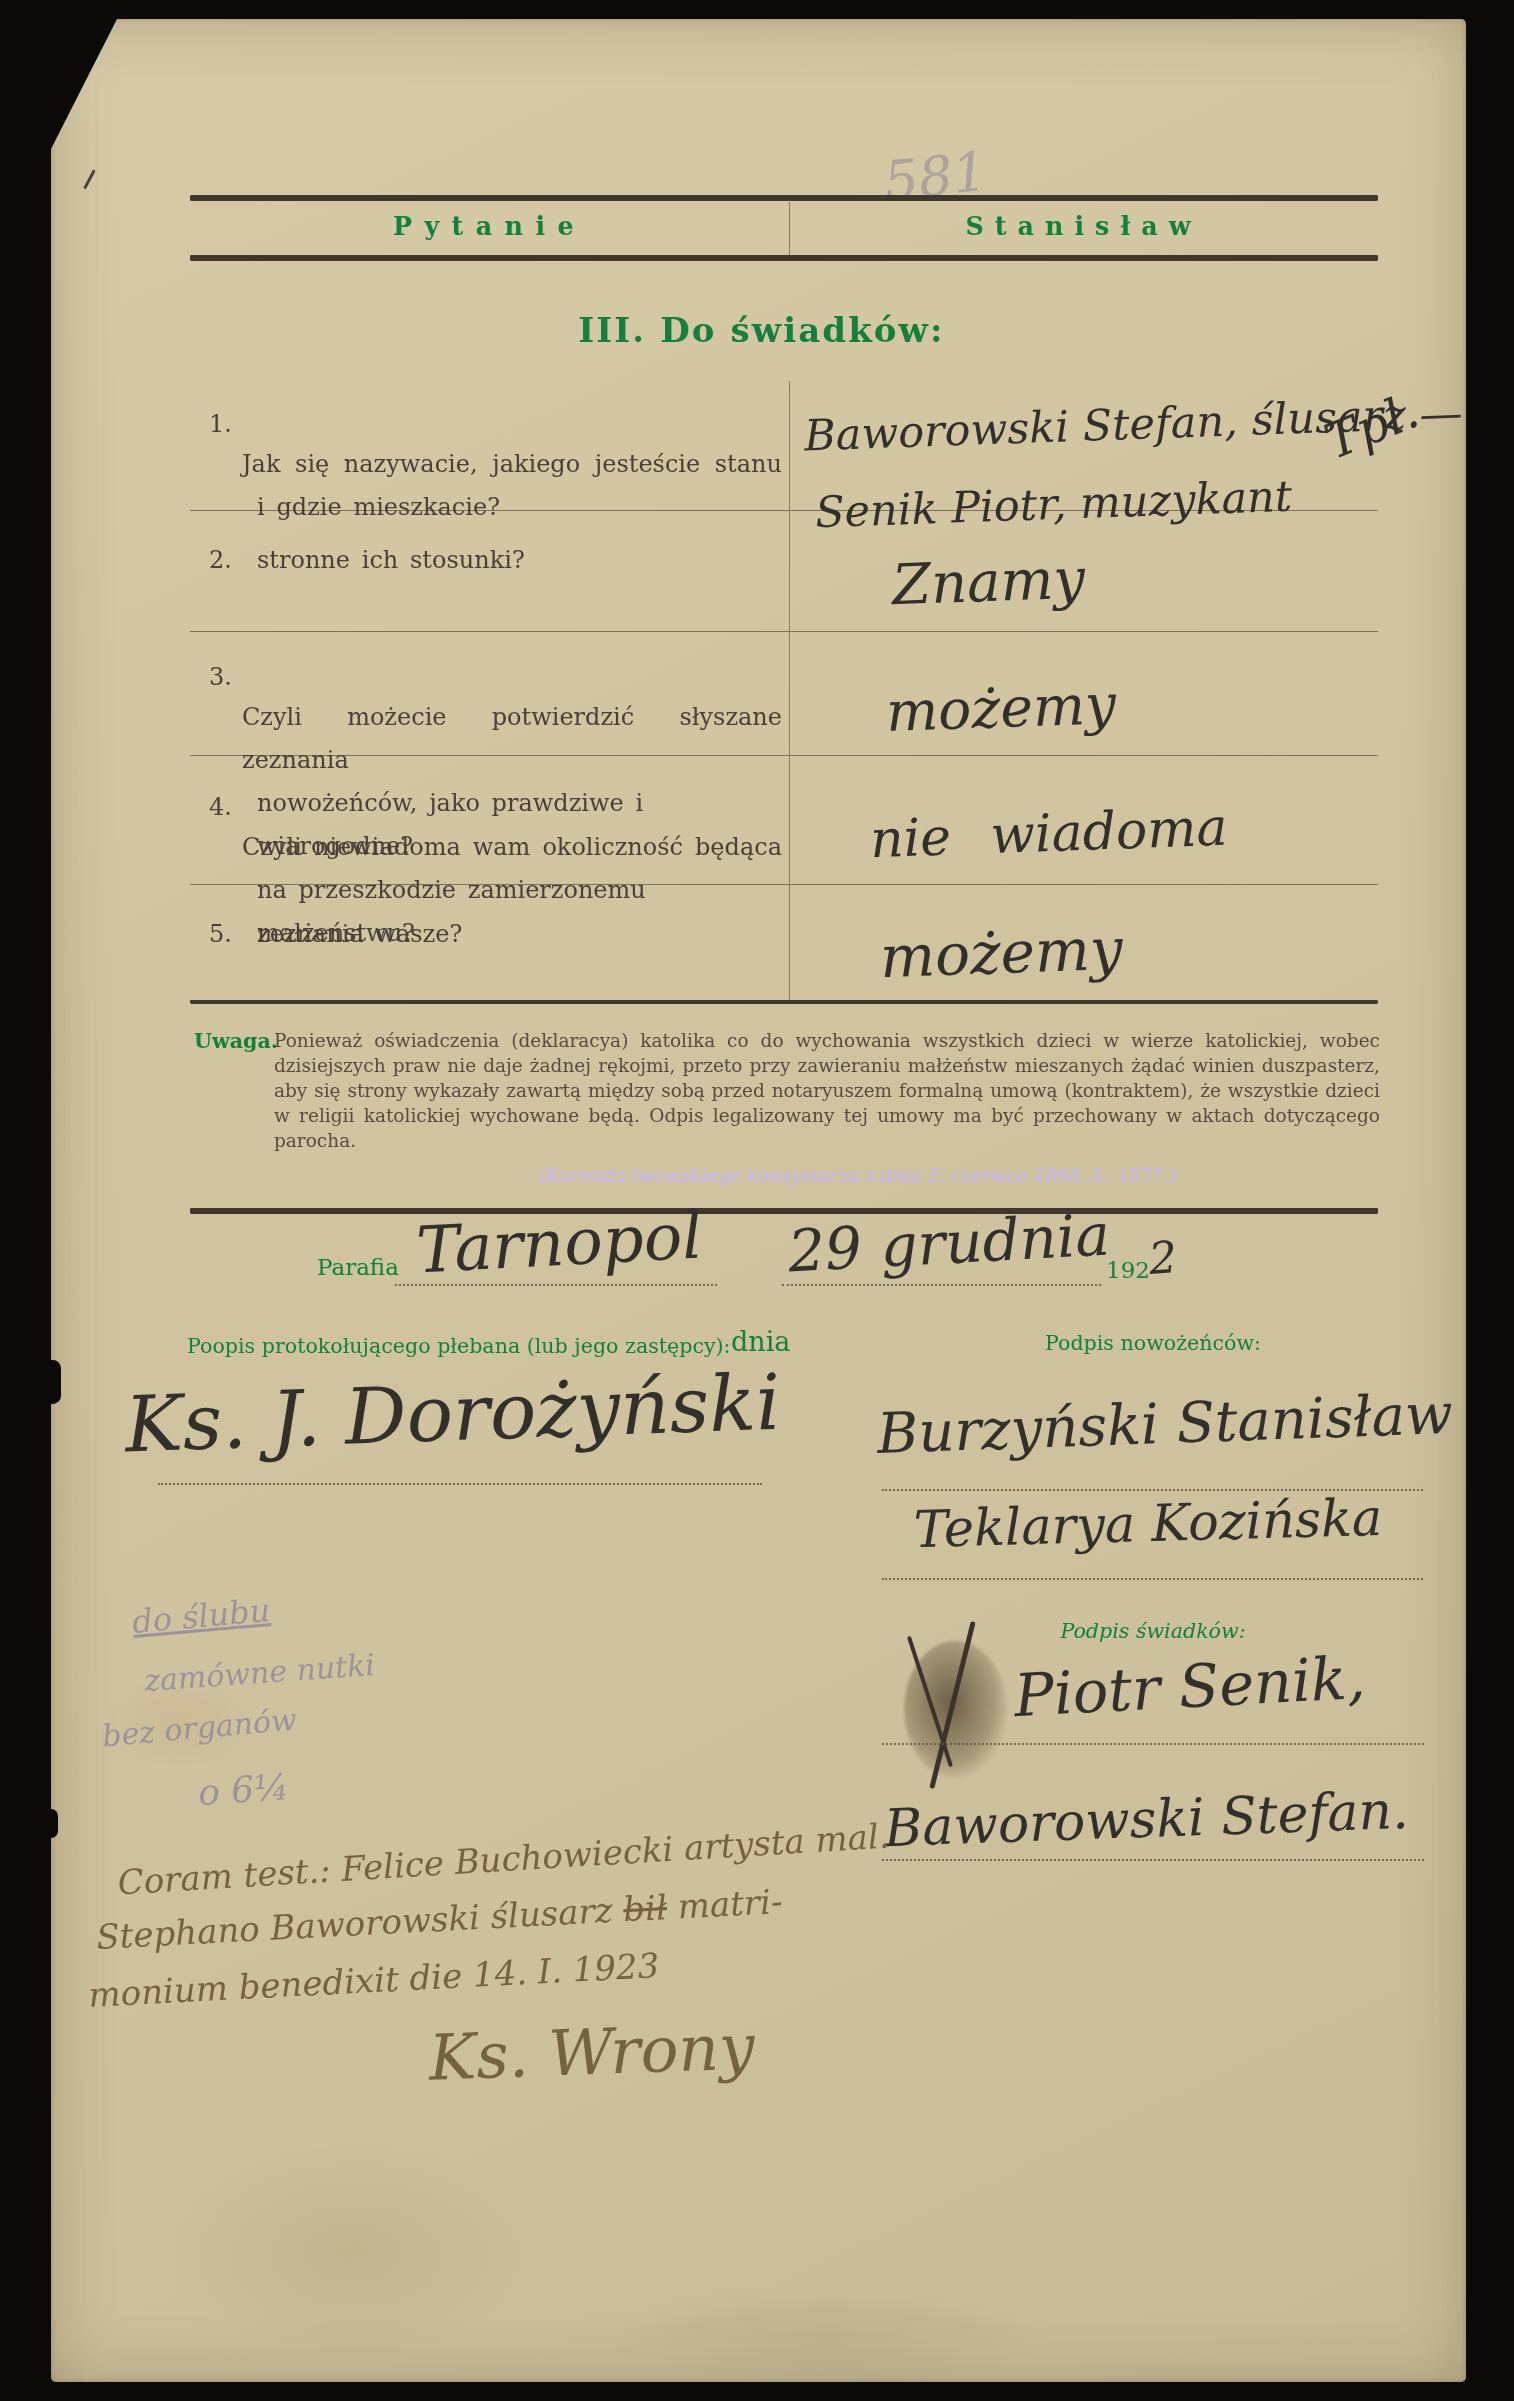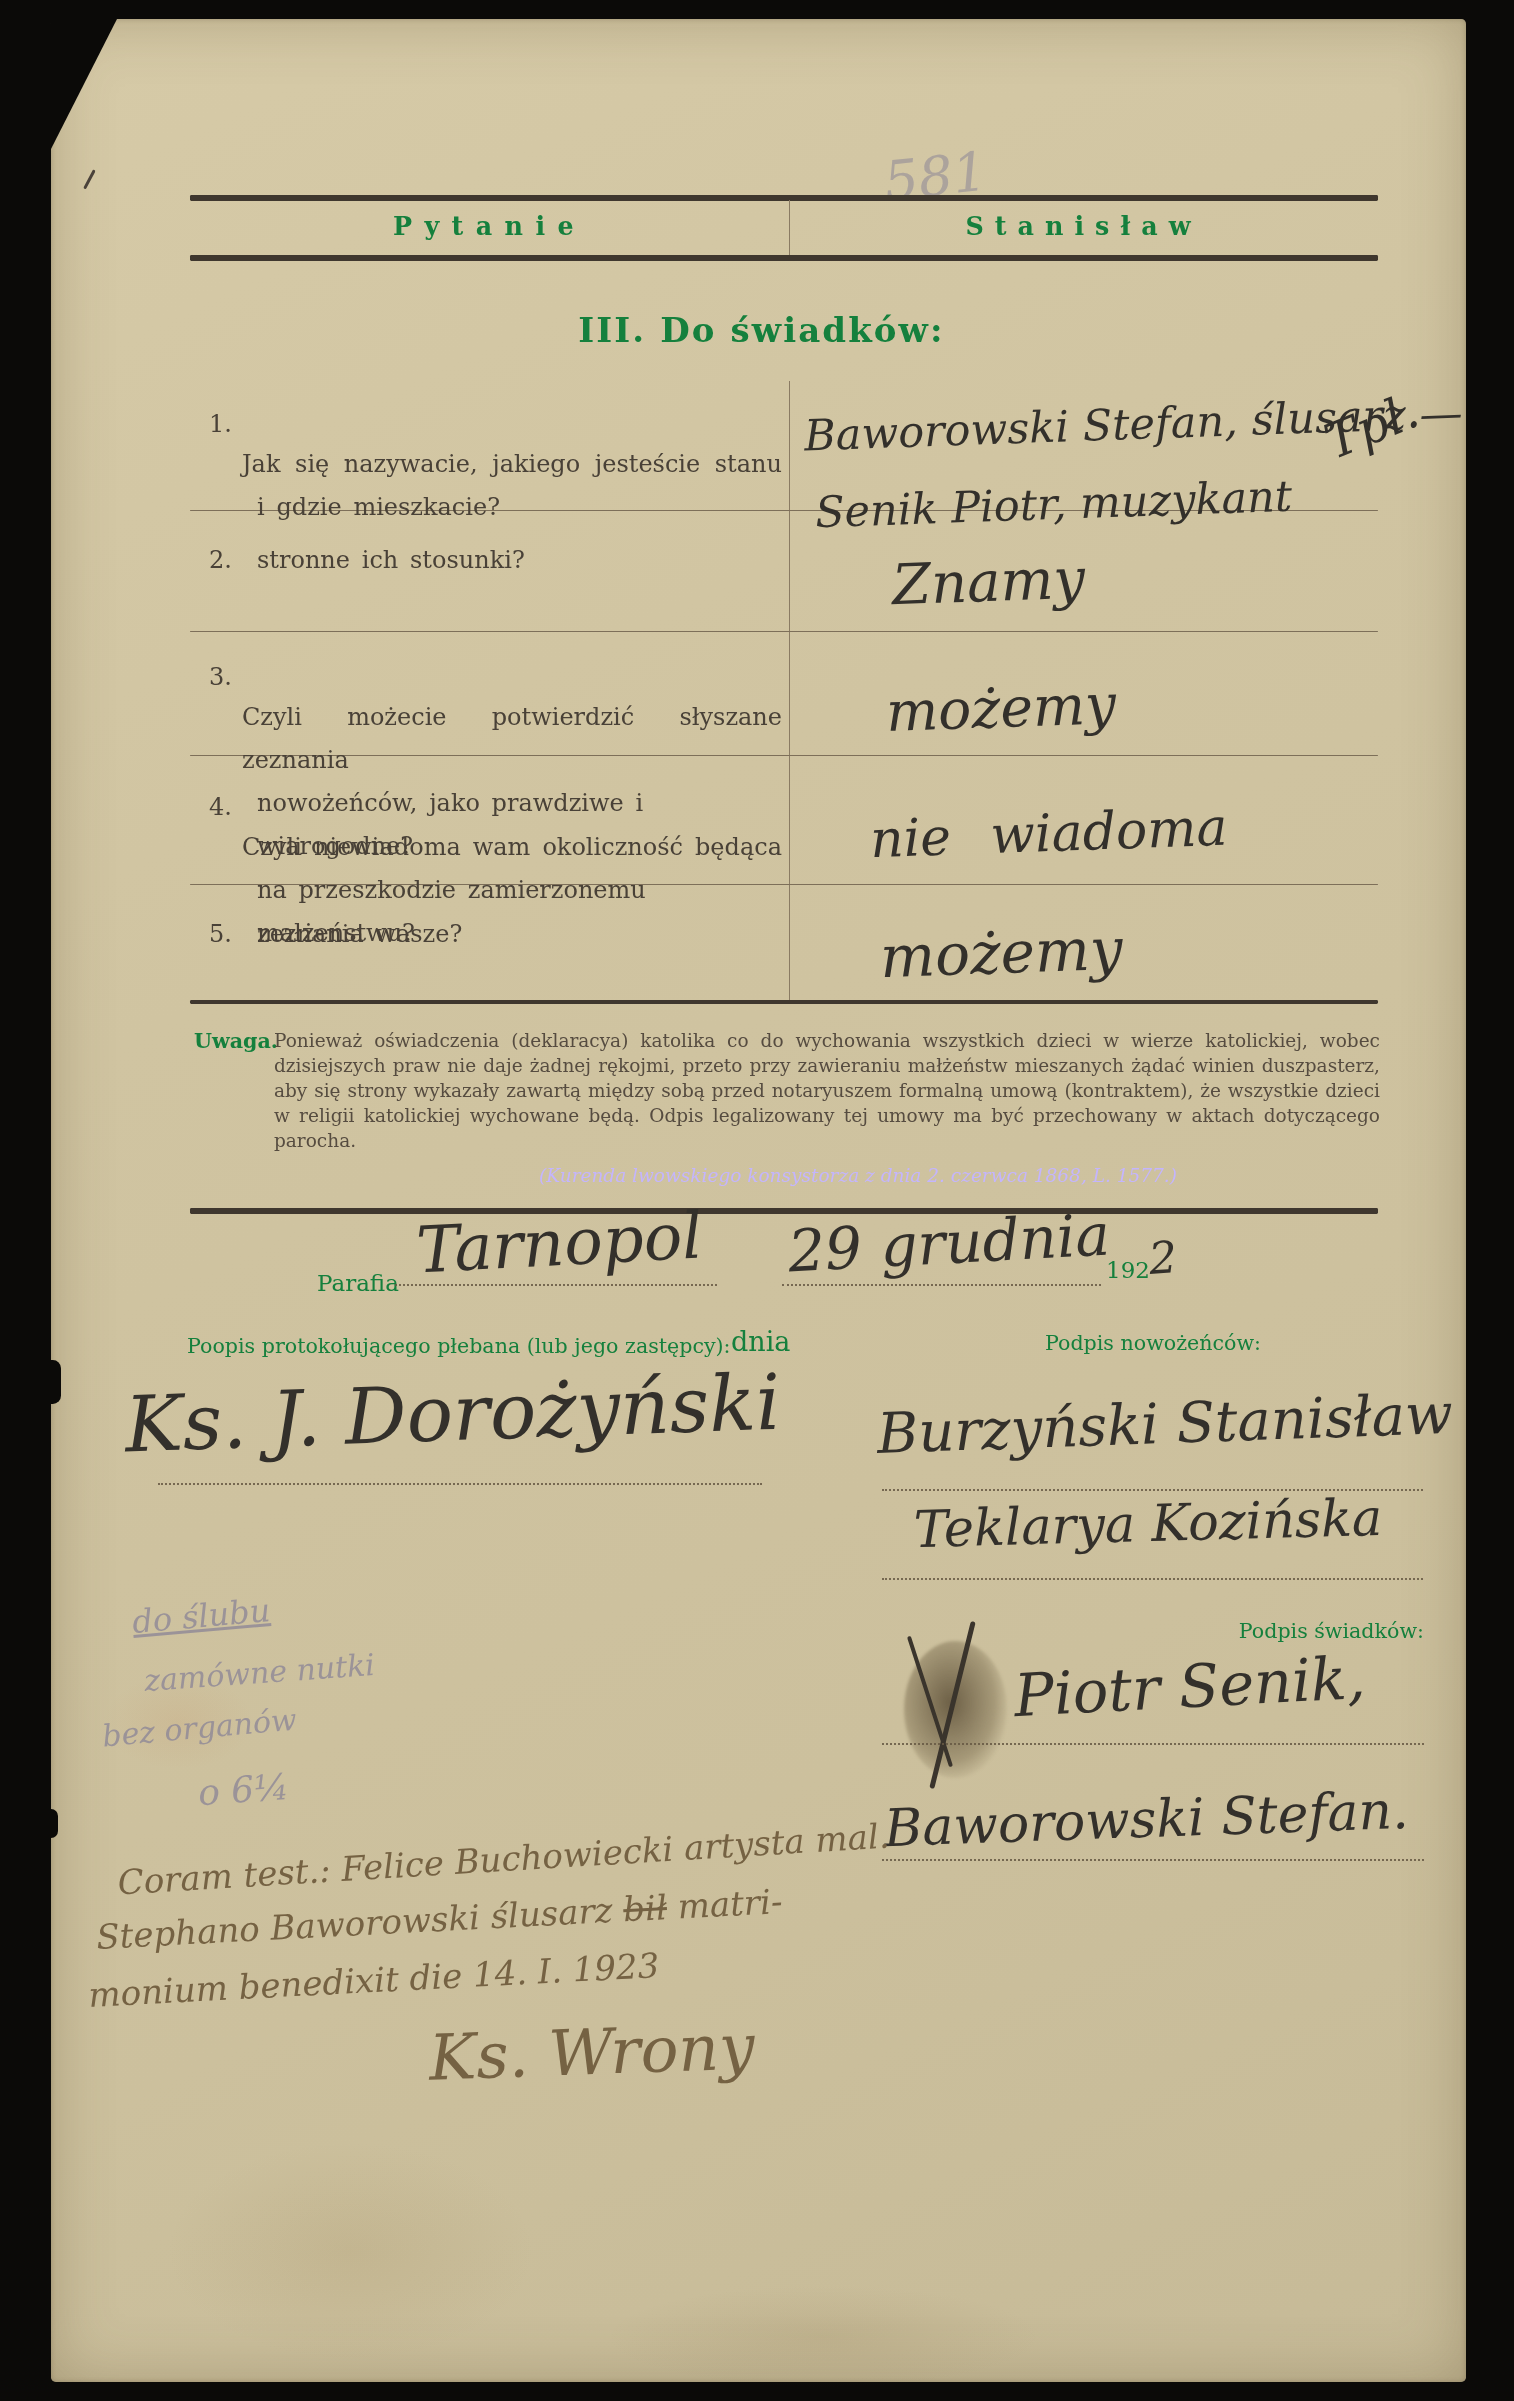--- a/index.html
+++ b/index.html
@@ -100,42 +100,42 @@
 <div class="abs hand" style="left:870px;top:803px;font-size:52px;word-spacing:23px;transform:rotate(-2deg);">nie wiadoma</div>
 
 <div class="abs hand" style="left:880px;top:919px;font-size:58px;transform:rotate(-2deg);">możemy</div>
 
 <div class="abs print" style="left:194px;top:1029px;font-size:20.6px;font-weight:bold;">Uwaga.</div>
 <div class="abs print" style="left:274px;top:1028px;width:1106px;font-size:18.5px;line-height:25px;text-align:justify;color:#564c40;">Ponieważ oświadczenia (deklaracya) katolika co do wychowania wszystkich dzieci w wierze katolickiej, wobec dzisiejszych praw nie daje żadnej rękojmi, przeto przy zawieraniu małżeństw mieszanych żądać winien duszpasterz, aby się strony wykazały zawartą między sobą przed notaryuszem formalną umową (kontraktem), że wszystkie dzieci w religii katolickiej wychowane będą. Odpis legalizowany tej umowy ma być przechowany w aktach dotyczącego parocha.</div>
 <div class="abs print" style="left:412px;top:1165px;width:892px;text-align:center;font-size:18.5px;font-style:italic;color:#c4b5fd;">(Kurenda lwowskiego konsystorza z dnia 2. czerwca 1868, L. 1577.)</div>
 
 <div class="rule" style="left:190px;top:1208px;width:1188px;height:5.5px;"></div>
 
-<div class="abs print" style="left:317px;top:1254px;font-size:23px;margin-top:16px;">Parafia</div>
+<div class="abs print" style="left:317px;top:1254px;font-size:23px;">Parafia</div>
 <div class="abs hand" style="left:405px;top:1206px;width:309px;text-align:center;font-size:64px;transform:rotate(-3deg);">Tarnopol</div>
 <div class="dotline" style="left:395px;top:1284px;width:322px;"></div>
 
 <div class="abs print" style="left:731px;top:1326px;font-size:27px;">dnia</div>
 <div class="abs hand" style="left:788px;top:1209px;font-size:58px;transform:rotate(-3deg);">29 grudnia</div>
 <div class="dotline" style="left:782px;top:1284px;width:319px;"></div>
 
 <div class="abs print" style="left:1106px;top:1257px;font-size:23px;">192</div>
 <div class="abs hand" style="left:1149px;top:1232px;font-size:44px;transform:rotate(-4deg);">2</div>
 
 <div class="abs print" style="left:187px;top:1334px;font-size:20.6px;">Poopis protokołującego płebana (lub jego zastępcy):</div>
 <div class="abs hand" style="left:125px;top:1369px;font-size:77px;transform:rotate(-2deg);">Ks. J. Dorożyński</div>
 <div class="dotline" style="left:158px;top:1483px;width:604px;"></div>
 
 <div class="abs print" style="left:882px;top:1331px;width:542px;text-align:center;font-size:20.6px;">Podpis nowożeńców:</div>
 <div class="abs hand" style="left:877px;top:1391px;font-size:56px;transform:rotate(-2deg);">Burzyński Stanisław</div>
 <div class="dotline" style="left:882px;top:1489px;width:541px;"></div>
 <div class="abs hand" style="left:882px;top:1494px;width:532px;text-align:center;font-size:51px;transform:rotate(-1.5deg);">Teklarya Kozińska</div>
 <div class="dotline" style="left:882px;top:1578px;width:541px;"></div>
 
-<div class="abs print" style="left:882px;top:1619px;width:542px;text-align:right;font-size:20.6px;">Podpis świadków:</div>
+<div class="abs print" style="left:882px;top:1619px;width:542px;text-align:center;font-size:20.6px;font-style:italic;">Podpis świadków:</div>
 
 <div class="abs" style="left:904px;top:1641px;width:103px;height:137px;background:radial-gradient(ellipse at 45% 45%,rgba(78,64,42,.75),rgba(95,80,52,.35) 55%,rgba(95,80,52,0) 75%);border-radius:50%;filter:blur(1.4px);"></div>
 <div class="abs" style="left:950px;top:1619px;width:4.8px;height:172px;background:#3a342c;transform:rotate(14deg);border-radius:2.7px;"></div>
 <div class="abs" style="left:928px;top:1633px;width:4.1px;height:137px;background:#3a342c;transform:rotate(-18deg);border-radius:2.7px;"></div>
 <div class="abs hand" style="left:1014px;top:1652px;font-size:59px;transform:rotate(-3deg);">Piotr Senik,</div>
 <div class="dotline" style="left:882px;top:1743px;width:542px;"></div>
 <div class="abs hand" style="left:884px;top:1789px;font-size:52px;transform:rotate(-2deg);">Baworowski Stefan.</div>
 <div class="dotline" style="left:882px;top:1859px;width:542px;"></div>
 
 <div class="abs pencil" style="left:132px;top:1597px;font-size:32px;transform:rotate(-5deg);text-decoration:underline;">do ślubu</div>

